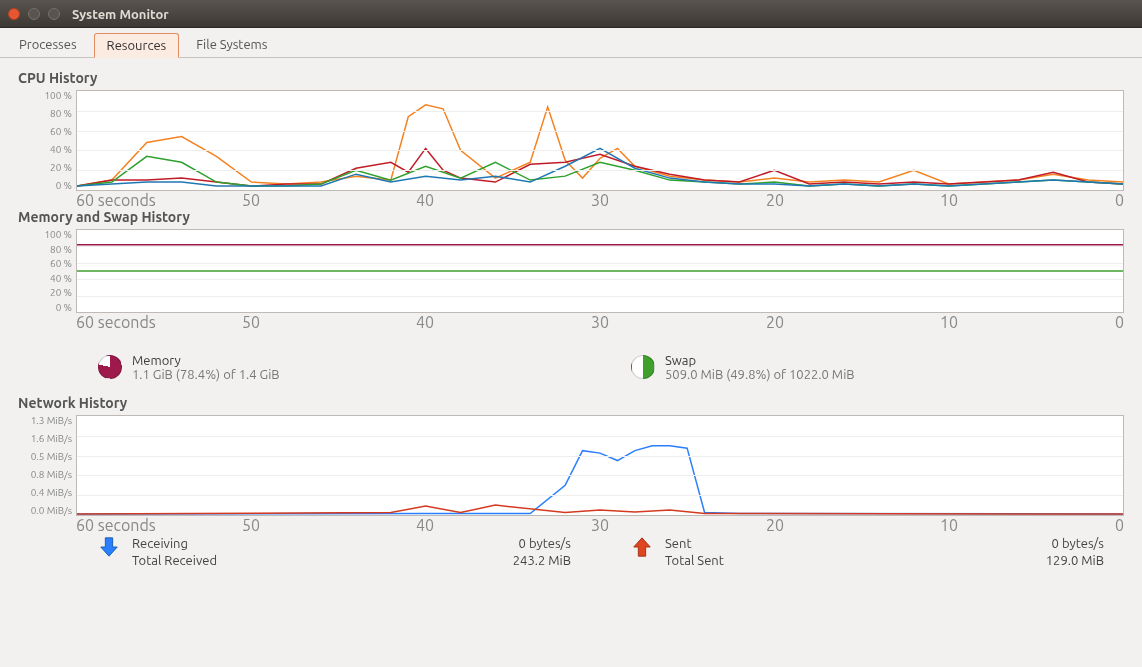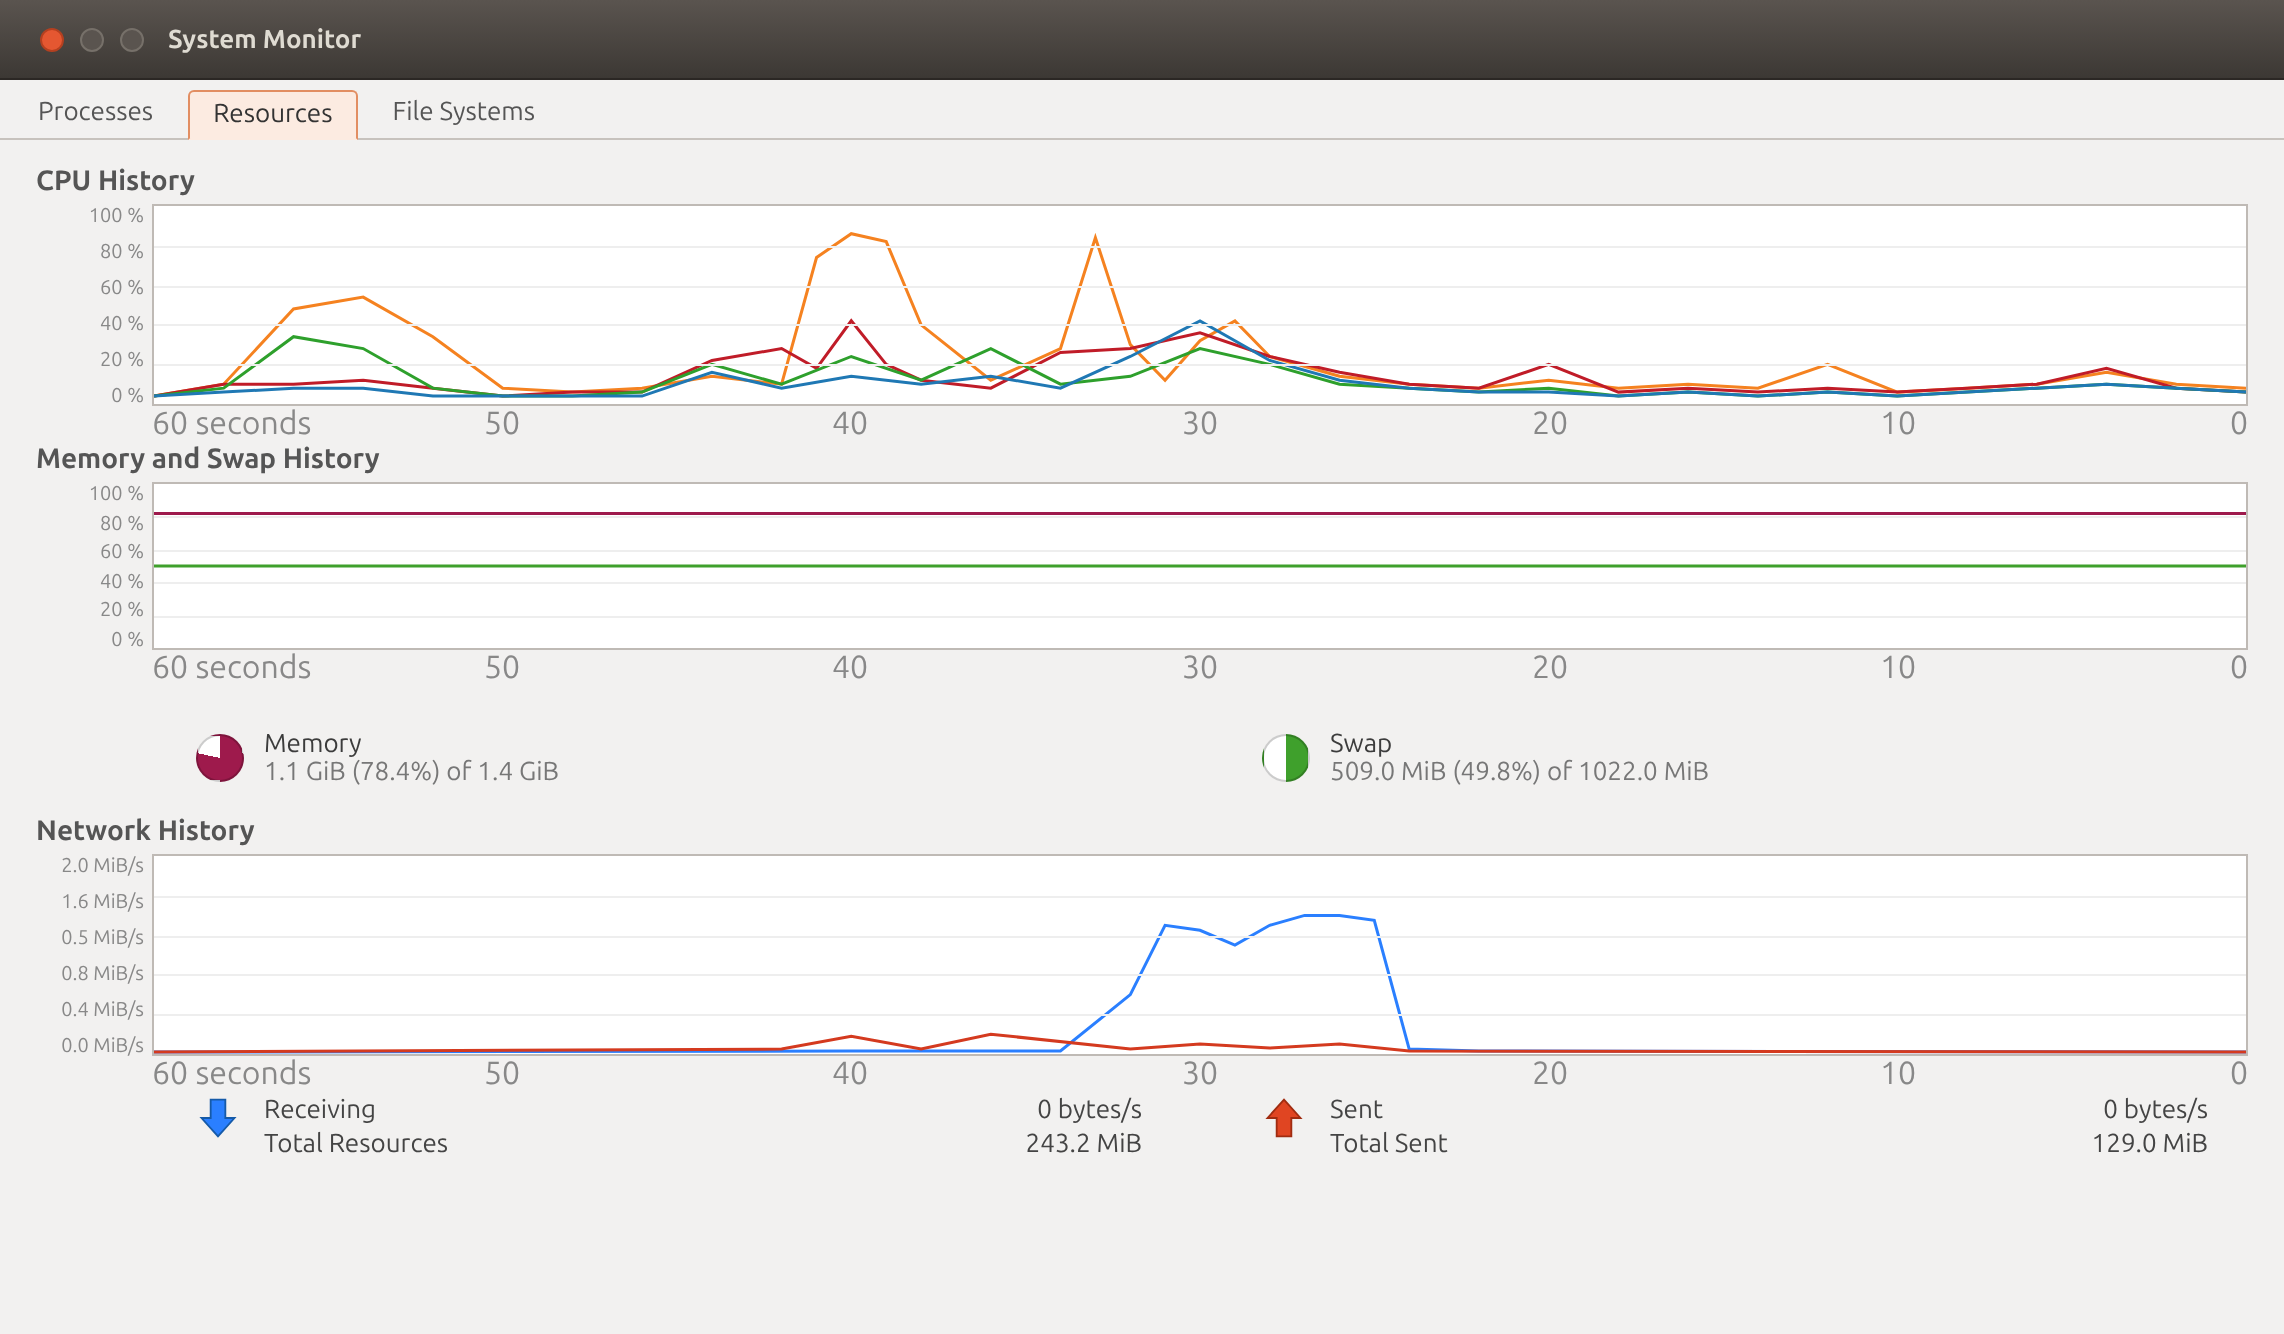--- a/index.html
+++ b/index.html
@@ -7,25 +7,25 @@
     font-family: "Ubuntu", "Segoe UI", sans-serif;
     font-size: 13px;
     color: #3c3c3c;
     background: #f2f1f0;
     width: 1142px;
     height: 667px;
     overflow: hidden;
   }
   .titlebar {
     background: linear-gradient(#5a544f,#3c3834);
-    height: 40px;
+    height: 28px;
     display:flex;
     align-items:center;
     gap:8px;
-    padding:0 20px;
+    padding:0 8px;
     color:#dfdbd2;
     border-bottom:1px solid #2b2724;
   }
   .tb-btn { width:12px; height:12px; border-radius:50%; display:inline-block; }
   .tb-close { background:#e55731; border:1px solid #b44020;}
   .tb-min, .tb-max { background:#5a544f; border:1px solid #767069;}
   .tb-title { font-weight:bold; font-size:13px; color:#dfdbd2; margin-left:4px;}
   .tabstrip {
     display:flex;
     gap:4px;
@@ -178,21 +178,21 @@
       <div>
         <div>Swap</div>
         <div style="color:#777">509.0 MiB (49.8%) of 1022.0 MiB</div>
       </div>
     </div>
   </div>
 
   <div class="section-title">Network History</div>
   <div class="chart-frame">
     <div class="chart-axis-y">
-        <span>2.0 MiB/s</span>
+        <span>1.3 MiB/s</span>
         <span>1.6 MiB/s</span>
         <span>0.5 MiB/s</span>
         <span>0.8 MiB/s</span>
         <span>0.4 MiB/s</span>
         <span>0.0 MiB/s</span>
       </div>
     <div class="chart-plot">
         <div class="gridline" style="top: 80%;"></div>
         <div class="gridline" style="top: 60%;"></div>
         <div class="gridline" style="top: 40%;"></div>
@@ -213,21 +213,21 @@
       </div>
   </div>
   <div class="net-legend">
     <div class="net-col">
       <svg class="net-arrow" viewBox="0 0 24 24">
         <path d="M12 22 L3 12 H8 V2 H16 V12 H21 Z" fill="#2a7fff" stroke="#155aa8" stroke-width="1"></path>
       </svg>
       <div class="net-text-block">
         <span class="label">Receiving</span>
         <span class="val">0 bytes/s</span>
-        <span class="label">Total Resources</span>
+        <span class="label">Total Received</span>
         <span class="val">243.2 MiB</span>
       </div>
     </div>
     <div class="net-col">
       <svg class="net-arrow" viewBox="0 0 24 24">
         <path d="M12 2 L21 12 H16 V22 H8 V12 H3 Z" fill="#e04522" stroke="#a02c10" stroke-width="1"></path>
       </svg>
       <div class="net-text-block">
         <span class="label">Sent</span>
         <span class="val">0 bytes/s</span>

